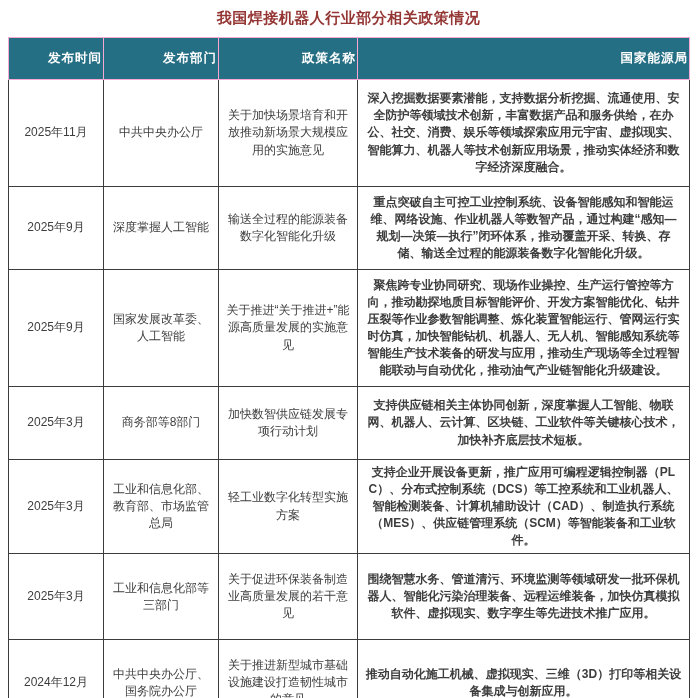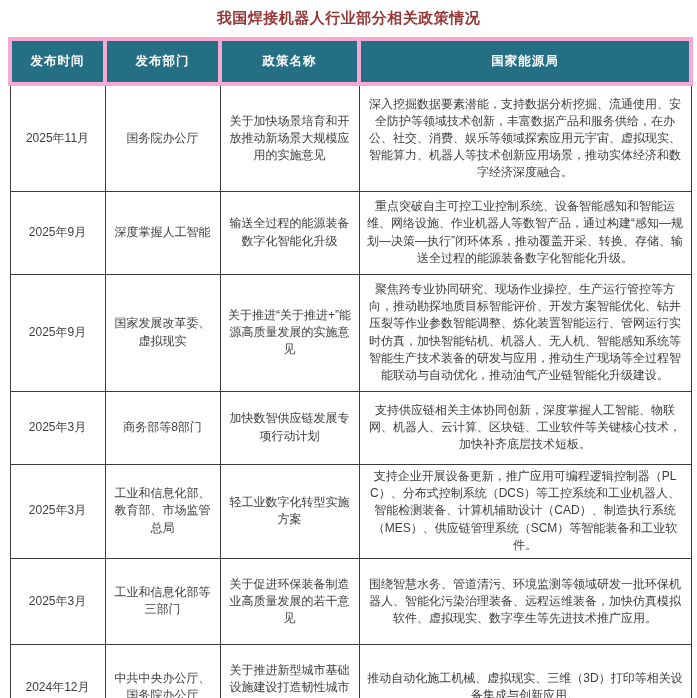--- a/index.html
+++ b/index.html
@@ -30,37 +30,38 @@
     width: 681px;
     table-layout: fixed;
     border-collapse: collapse;
   }
   .policy-table th {
     background: var(--header-bg, #256f85);
     color: #ffffff;
     font-size: 12.5px;
     font-weight: bold;
     height: 39px;
-    border: 4px solid #f9a8d4;
-    text-align: center;
+    border: 1px solid #f9a8d4;
+    text-align: right;
     vertical-align: middle;
     letter-spacing: 1px;
   }
   .policy-table td {
     border: 1px solid #3c3c3c;
     font-size: 12px;
     color: #3d3d3d;
     text-align: center;
     vertical-align: middle;
     line-height: 1.42;
     padding: 17px 5px;
     word-break: break-all;
   }
   .policy-table td.col-3 {
     padding: 3px 7px;
+    font-weight: bold;
   }
 </style>
 </head>
 <body>
 
 <div class="viewport">
   <h1 class="page-title">我国焊接机器人行业部分相关政策情况</h1>
   <table class="policy-table">
     <colgroup>
       <col style="width:95px">
@@ -72,33 +73,33 @@
       <tr>
         <th>发布时间</th>
         <th>发布部门</th>
         <th>政策名称</th>
         <th>国家能源局</th>
       </tr>
     </thead>
     <tbody>
         <tr style="height: 107px;">
           <td class="col-0">2025年11月</td>
-          <td class="col-1">国务院办公厅</td>
+          <td class="col-1">中共中央办公厅</td>
           <td class="col-2">关于加快场景培育和开放推动新场景大规模应用的实施意见</td>
           <td class="col-3">深入挖掘数据要素潜能，支持数据分析挖掘、流通使用、安全防护等领域技术创新，丰富数据产品和服务供给，在办公、社交、消费、娱乐等领域探索应用元宇宙、虚拟现实、智能算力、机器人等技术创新应用场景，推动实体经济和数字经济深度融合。</td>
         </tr>
         <tr style="height: 83px;">
           <td class="col-0">2025年9月</td>
           <td class="col-1">深度掌握人工智能</td>
           <td class="col-2">输送全过程的能源装备数字化智能化升级</td>
           <td class="col-3">重点突破自主可控工业控制系统、设备智能感知和智能运维、网络设施、作业机器人等数智产品，通过构建“感知—规划—决策—执行”闭环体系，推动覆盖开采、转换、存储、输送全过程的能源装备数字化智能化升级。</td>
         </tr>
         <tr style="height: 117px;">
           <td class="col-0">2025年9月</td>
-          <td class="col-1">国家发展改革委、虚拟现实</td>
+          <td class="col-1">国家发展改革委、人工智能</td>
           <td class="col-2">关于推进“关于推进+”能源高质量发展的实施意见</td>
           <td class="col-3">聚焦跨专业协同研究、现场作业操控、生产运行管控等方向，推动勘探地质目标智能评价、开发方案智能优化、钻井压裂等作业参数智能调整、炼化装置智能运行、管网运行实时仿真，加快智能钻机、机器人、无人机、智能感知系统等智能生产技术装备的研发与应用，推动生产现场等全过程智能联动与自动优化，推动油气产业链智能化升级建设。</td>
         </tr>
         <tr style="height: 73px;">
           <td class="col-0">2025年3月</td>
           <td class="col-1">商务部等8部门</td>
           <td class="col-2">加快数智供应链发展专项行动计划</td>
           <td class="col-3">支持供应链相关主体协同创新，深度掌握人工智能、物联网、机器人、云计算、区块链、工业软件等关键核心技术，加快补齐底层技术短板。</td>
         </tr>
         <tr style="height: 94px;">

